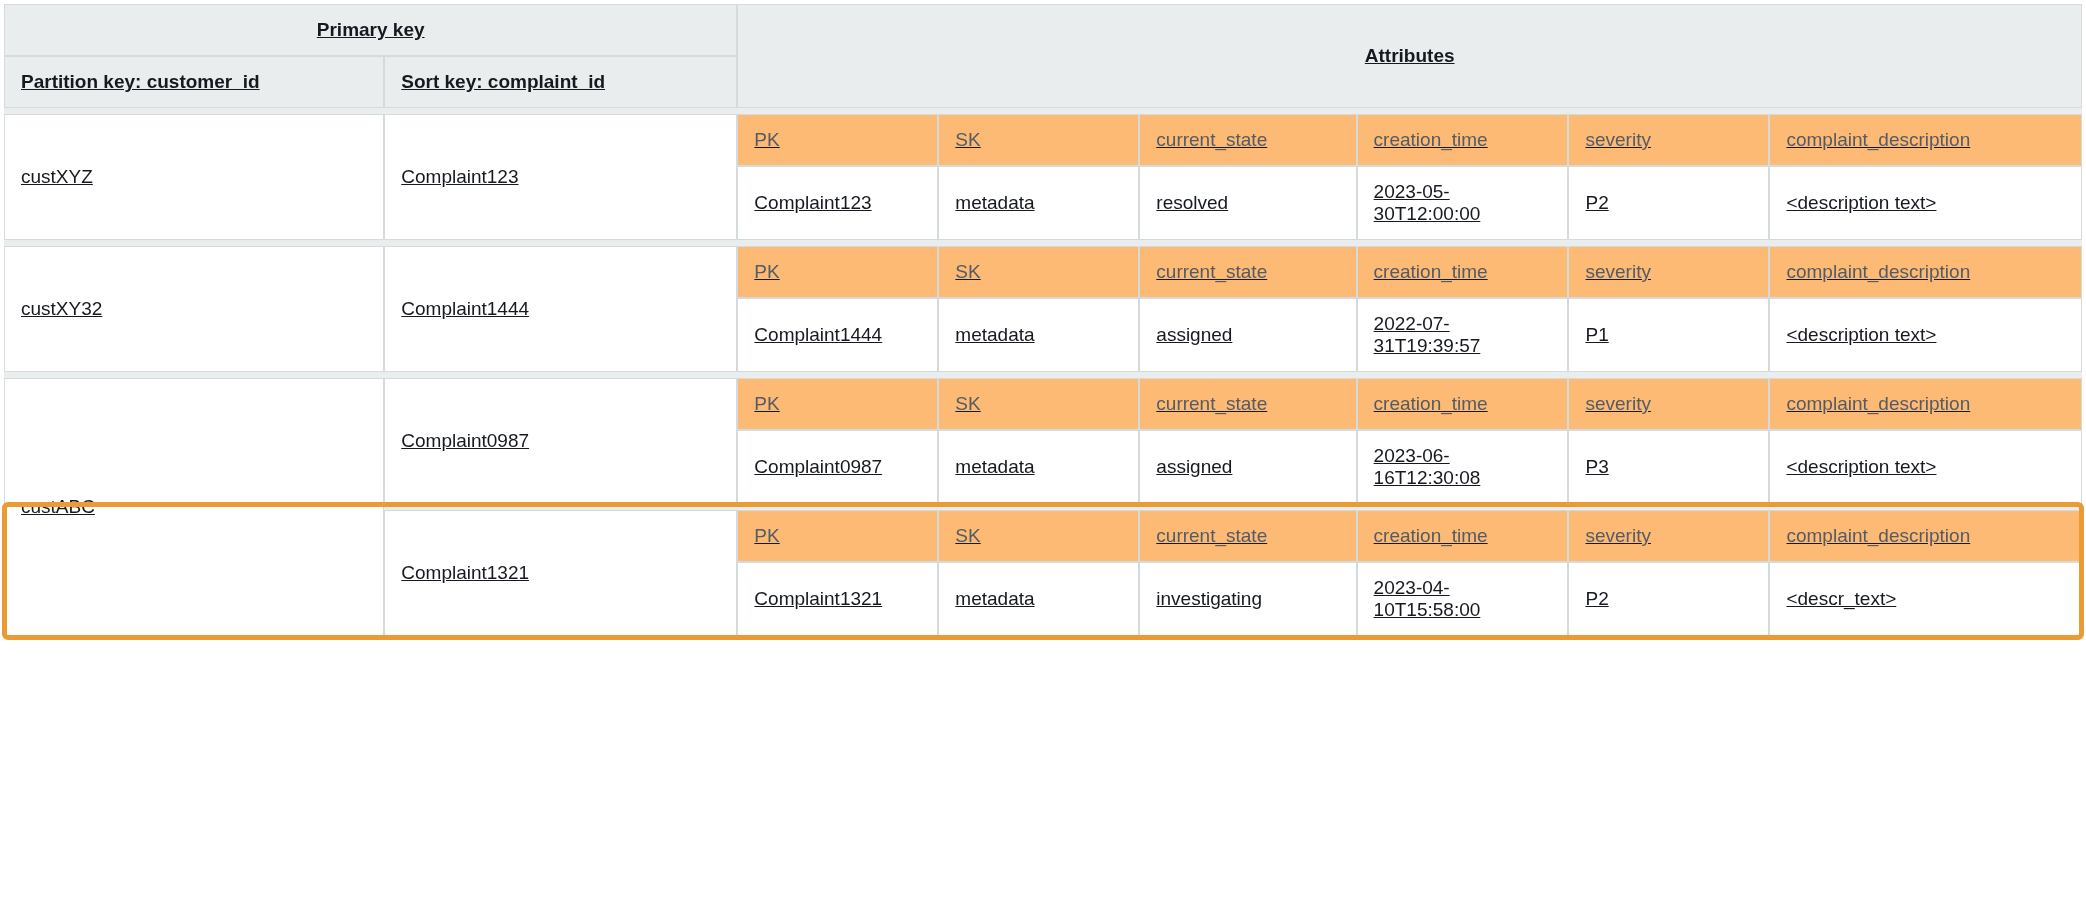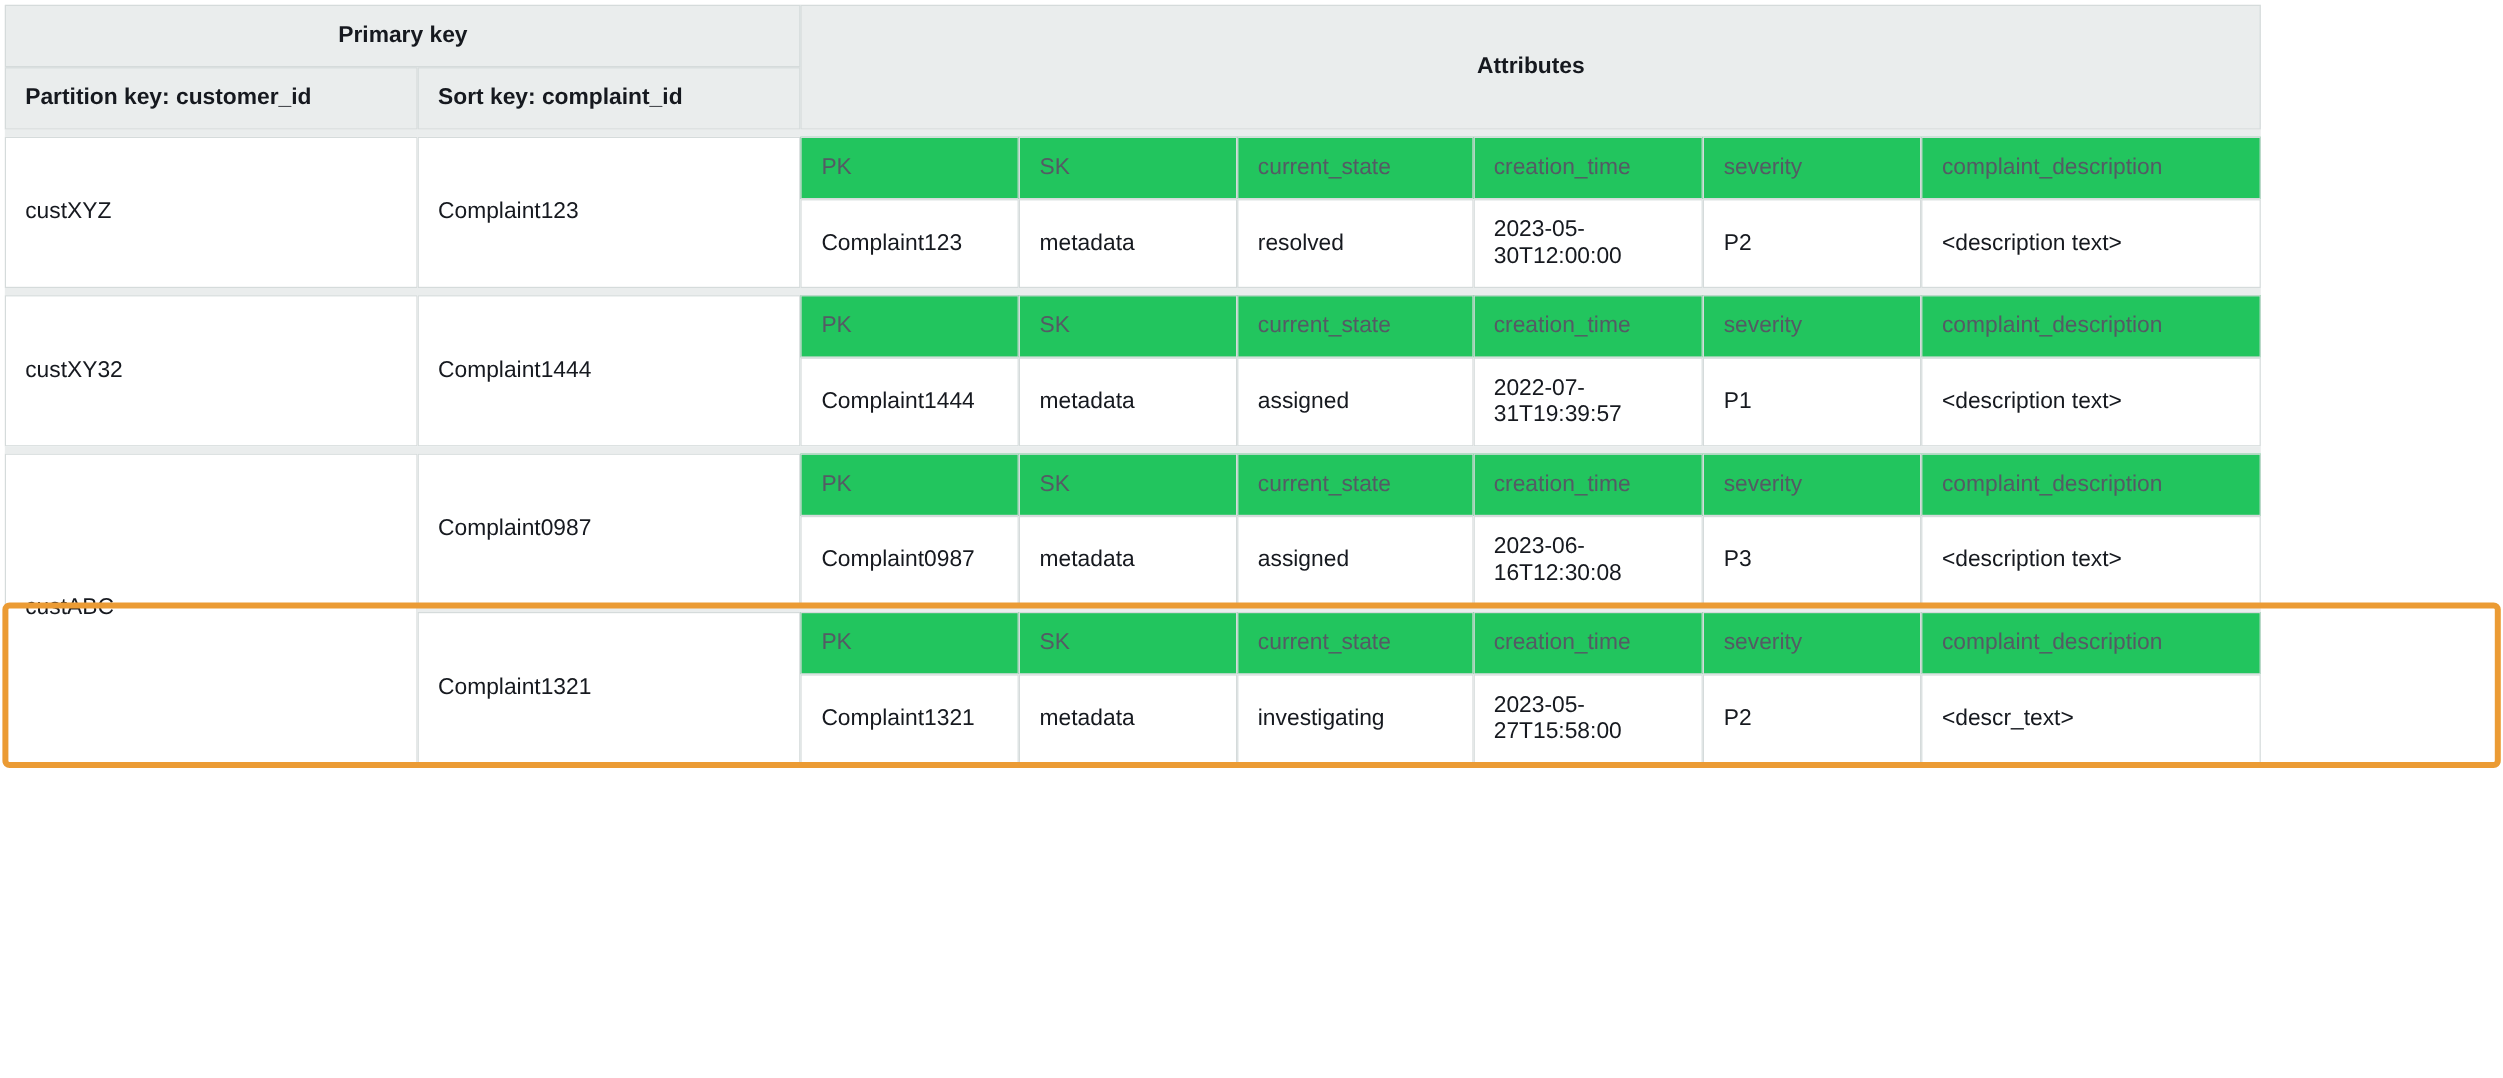--- a/index.html
+++ b/index.html
@@ -5,21 +5,22 @@
   * { box-sizing: border-box; margin: 0; padding: 0; }
   body {
     font-family: -apple-system, BlinkMacSystemFont, "Segoe UI", Helvetica, Arial, sans-serif;
     font-size: 19px;
     color: #16191f;
     background: #fff;
     padding: 4px;
   }
   .table-wrap {
     position: relative;
-    width: 1880px;
+    width: 2078px;
+    text-decoration: underline;
   }
   table {
     border-collapse: separate;
     border-spacing: 0;
     width: 100%;
     table-layout: fixed;
   }
   th, td {
     text-align: left;
     vertical-align: middle;
@@ -28,21 +29,21 @@
     background: #fff;
     overflow: hidden;
   }
   thead th {
     background: #eaeded;
     font-weight: 600;
     color: #16191f;
   }
   thead th.center { text-align: center; }
   .attr-head th {
-    background: #22c55e;
+    background: #fdba74;
     font-weight: 400;
     color: #545b64;
   }
   .attr-val td {
     color: #16191f;
   }
   .group-gap td, .group-gap th {
     border: none;
     background: #eaeded;
     padding: 0;
@@ -166,20 +167,20 @@
       <th>SK</th>
       <th>current_state</th>
       <th>creation_time</th>
       <th>severity</th>
       <th>complaint_description</th>
     </tr>
     <tr class="attr-val" id="hl-anchor-bottom">
       <td>Complaint1321</td>
       <td>metadata</td>
       <td>investigating</td>
-      <td>2023-05-27T15:58:00</td>
+      <td>2023-04-10T15:58:00</td>
       <td>P2</td>
       <td>&lt;descr_text&gt;</td>
     </tr>
   </tbody>
 </table>
 <div class="highlight-box" id="hl" style="left: -2px; top: 497.84px; width: 2082px; height: 138.16px;"></div>
 </div>
 
 </body></html>

